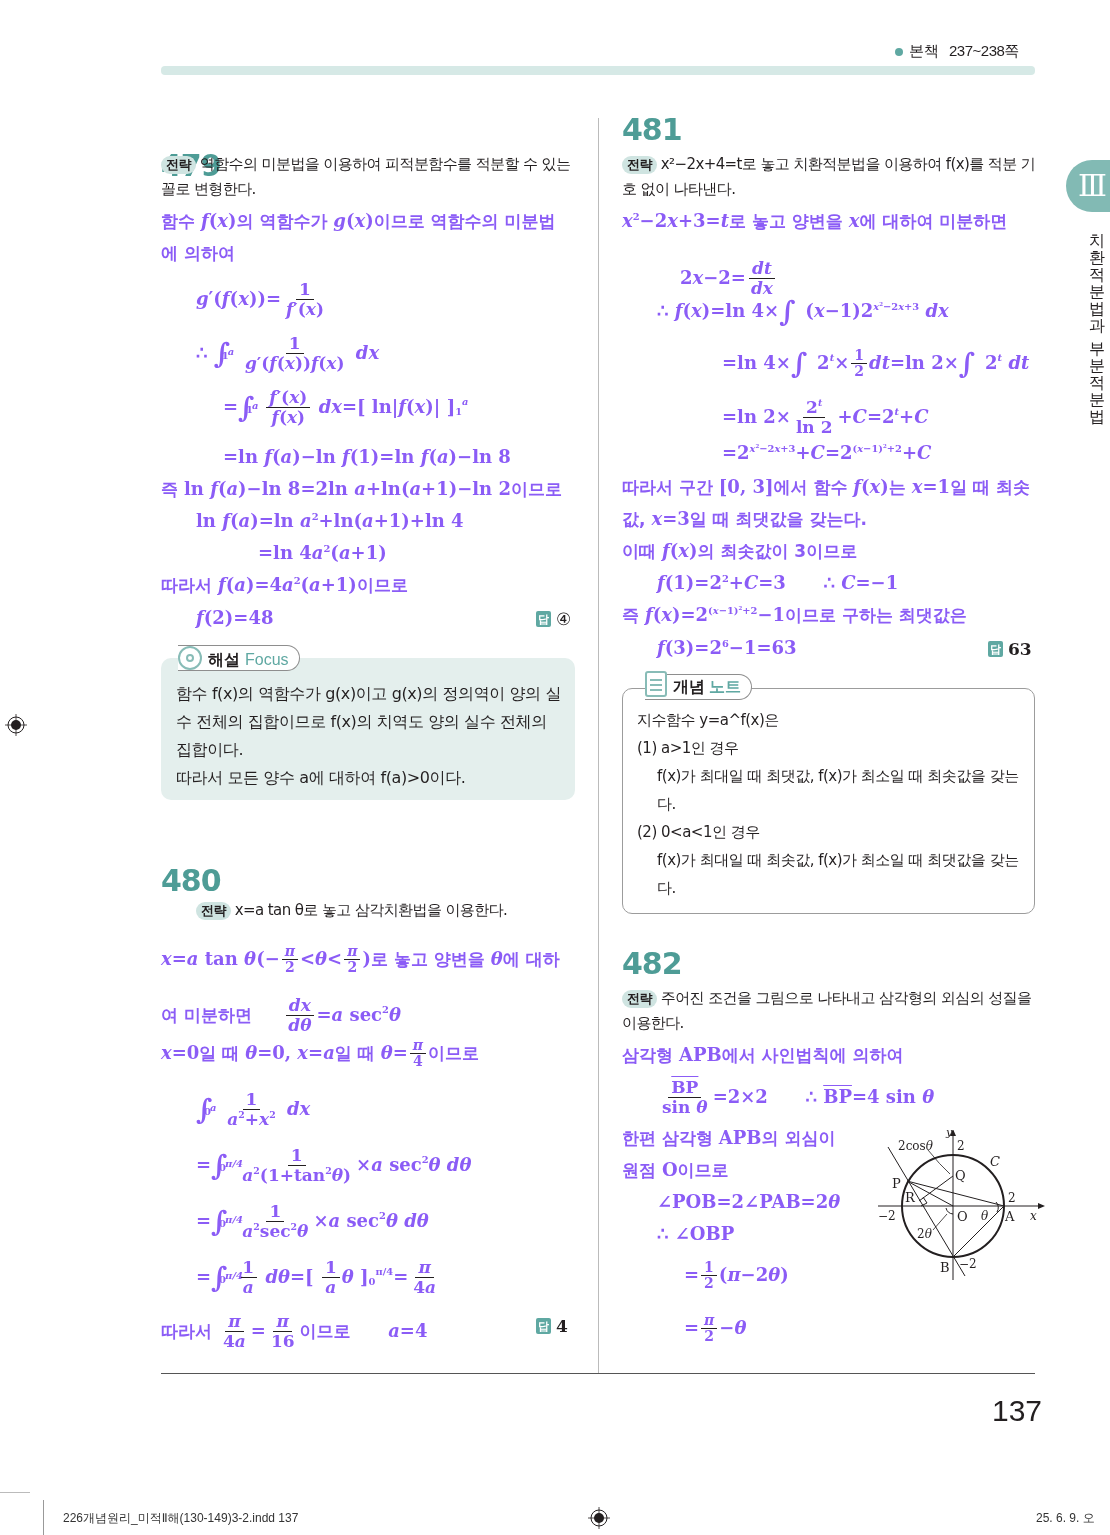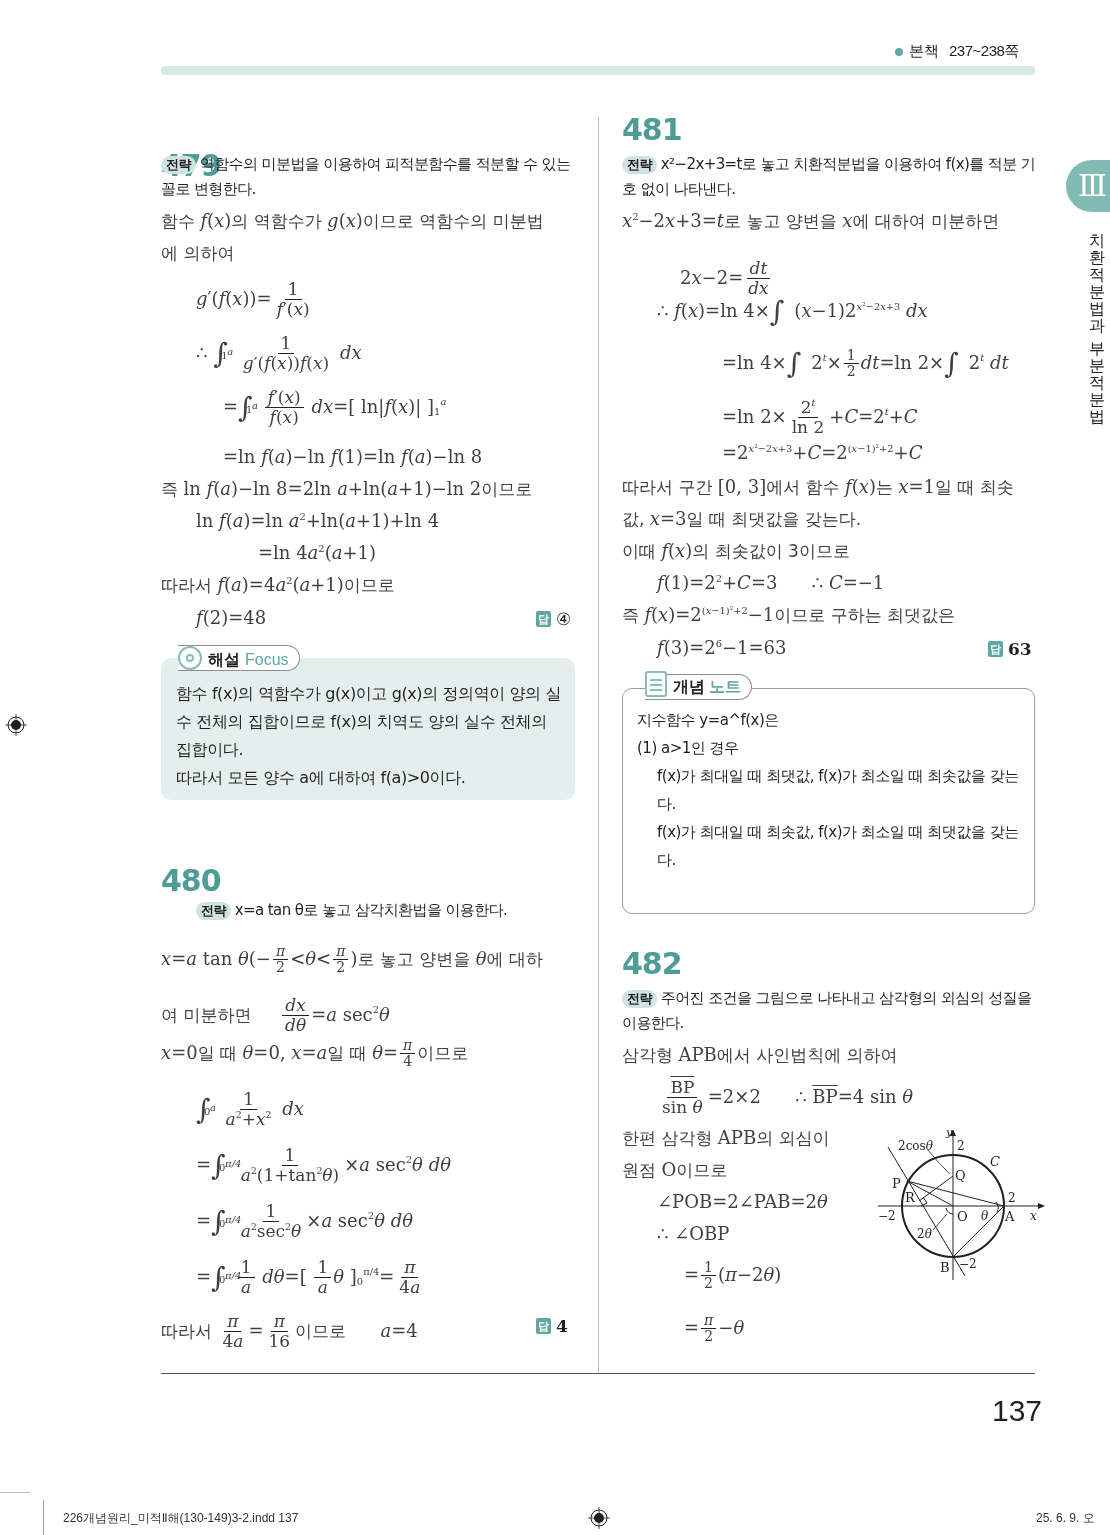--- a/index.html
+++ b/index.html
@@ -21,21 +21,21 @@
   .side-text { position: absolute; top: 222px; left: 1086px; writing-mode: vertical-rl; font-size: 16px; color: #231f20; letter-spacing: 1px; }
 
   
   .col-divider { position: absolute; left: 598px; top: 118px; width: 1px; height: 1255px; background: #bbbbbb; }
   .bottom-rule { position: absolute; left: 161px; top: 1373px; width: 874px; height: 1px; background: #555; }
   .page-number { position: absolute; top: 1394px; left: 992px; font-family: "Liberation Sans", sans-serif; font-size: 30px; color: #231f20; }
 
   .prob-num { position: absolute; font-family: "DejaVu Sans", sans-serif; font-weight: bold; font-size: 30px; color: #4e9c96; letter-spacing: -1px; }
   .strategy { position: absolute; font-size: 15px; line-height: 25px; color: #231f20; letter-spacing: -0.6px; }
   .badge { display: inline-block; background: #cfe4e1; color: #231f20; font-weight: bold; font-size: 13px; padding: 0 5px; border-radius: 9px; line-height: 18px; margin-right: 4px; }
-  .line { position: absolute; font-family: "DejaVu Serif", serif; font-size: 18px; line-height: 26px; white-space: nowrap; color: #404040; }
+  .line { position: absolute; font-family: "DejaVu Serif", serif; font-size: 18px; line-height: 26px; white-space: nowrap; color: #8b5cf6; font-weight: bold; }
   .line .k { font-family: "DejaVu Sans", sans-serif; font-size: 17px; }
   .frac { display: inline-flex; flex-direction: column; align-items: center; vertical-align: middle; margin: 0 2px; font-size: 17px; line-height: 19px; }
   .frac .num { border-bottom: 1px solid #231f20; padding: 0 3px; }
   .frac .den { padding: 0 3px; }
   .frac.sm { font-size: 14px; line-height: 15px; }
   .intg { font-size: 28px; font-style: italic; font-family: "DejaVu Serif", serif; vertical-align: middle; position: relative; display: inline-block; margin-right: 10px; }
   .intg .up { position: absolute; font-size: 10px; top: -2px; left: 14px; font-style: italic; }
   .intg .lo { position: absolute; font-size: 10px; bottom: -2px; left: 8px; font-style: normal; }
 
   .answer { position: absolute; font-family: "DejaVu Serif", serif; font-size: 17px; display: flex; align-items: center; gap: 5px; }
@@ -174,21 +174,21 @@
       <span class="num"><i>π</i></span>
       <span class="den">16</span>
     </span><span class="k">이므로</span>&nbsp;&nbsp;&nbsp;&nbsp;&nbsp;&nbsp;<i>a</i>=4</div>
 <div class="answer" style="left:536px; top:1316px;">
   <span class="dap">답</span>
   <span class="val">4</span>
 </div>
 
 <div class="prob-num" style="left:622px; top:112px;">481</div>
 <div class="strategy" style="left:622px; top:152px; width:414px;">
-  <span class="badge">전략</span><span>x²−2x+3=t로 놓고 치환적분법을 이용하여 f(x)를 적분 기호 없이 나타낸다.</span>
+  <span class="badge">전략</span><span>x²−2x+4=t로 놓고 치환적분법을 이용하여 f(x)를 적분 기호 없이 나타낸다.</span>
 </div>
 <div class="line" style="left:622px; top:208px;"><i>x</i><sup>2</sup>−2<i>x</i>+3=<i>t</i><span class="k">로 놓고 양변을 </span><i>x</i><span class="k">에 대하여 미분하면</span></div>
 <div class="line" style="left:680px; top:243px;margin-top:16px;">2<i>x</i>−2=<span class="frac">
       <span class="num"><i>dt</i></span>
       <span class="den"><i>dx</i></span>
     </span></div>
 <div class="line" style="left:657px; top:298px;">∴ <i>f</i>(<i>x</i>)=ln 4×<span class="intg">∫</span>(<i>x</i>−1)2<sup><i>x</i><sup>2</sup>−2<i>x</i>+3</sup> <i>dx</i></div>
 <div class="line" style="left:722px; top:348px;">=ln 4×<span class="intg">∫</span>2<sup><i>t</i></sup>×<span class="frac sm">
       <span class="num">1</span>
       <span class="den">2</span>
@@ -212,20 +212,21 @@
 <div class="note-box"></div>
 <div class="note-tab">
   <span>개념</span>
   <span class="teal">노트</span>
 </div>
 <div class="note-icon"></div>
 <div class="note-text">
   <div>지수함수 y=a^f(x)은</div>
   <div>(1) a&gt;1인 경우</div>
   <div class="indent">f(x)가 최대일 때 최댓값, f(x)가 최소일 때 최솟값을 갖는다.</div>
+  <div>(2) 0&lt;a&lt;1인 경우</div>
   <div class="indent">f(x)가 최대일 때 최솟값, f(x)가 최소일 때 최댓값을 갖는다.</div>
 </div>
 
 <div class="prob-num" style="left:622px; top:946px;">482</div>
 <div class="strategy" style="left:622px; top:986px; width:414px;">
   <span class="badge">전략</span><span>주어진 조건을 그림으로 나타내고 삼각형의 외심의 성질을 이용한다.</span>
 </div>
 <div class="line" style="left:622px; top:1042px;"><span class="k">삼각형 </span>APB<span class="k">에서 사인법칙에 의하여</span></div>
 <div class="line" style="left:657px; top:1078px;"><span class="frac">
       <span class="num" style="text-decoration: overline;">BP</span>

